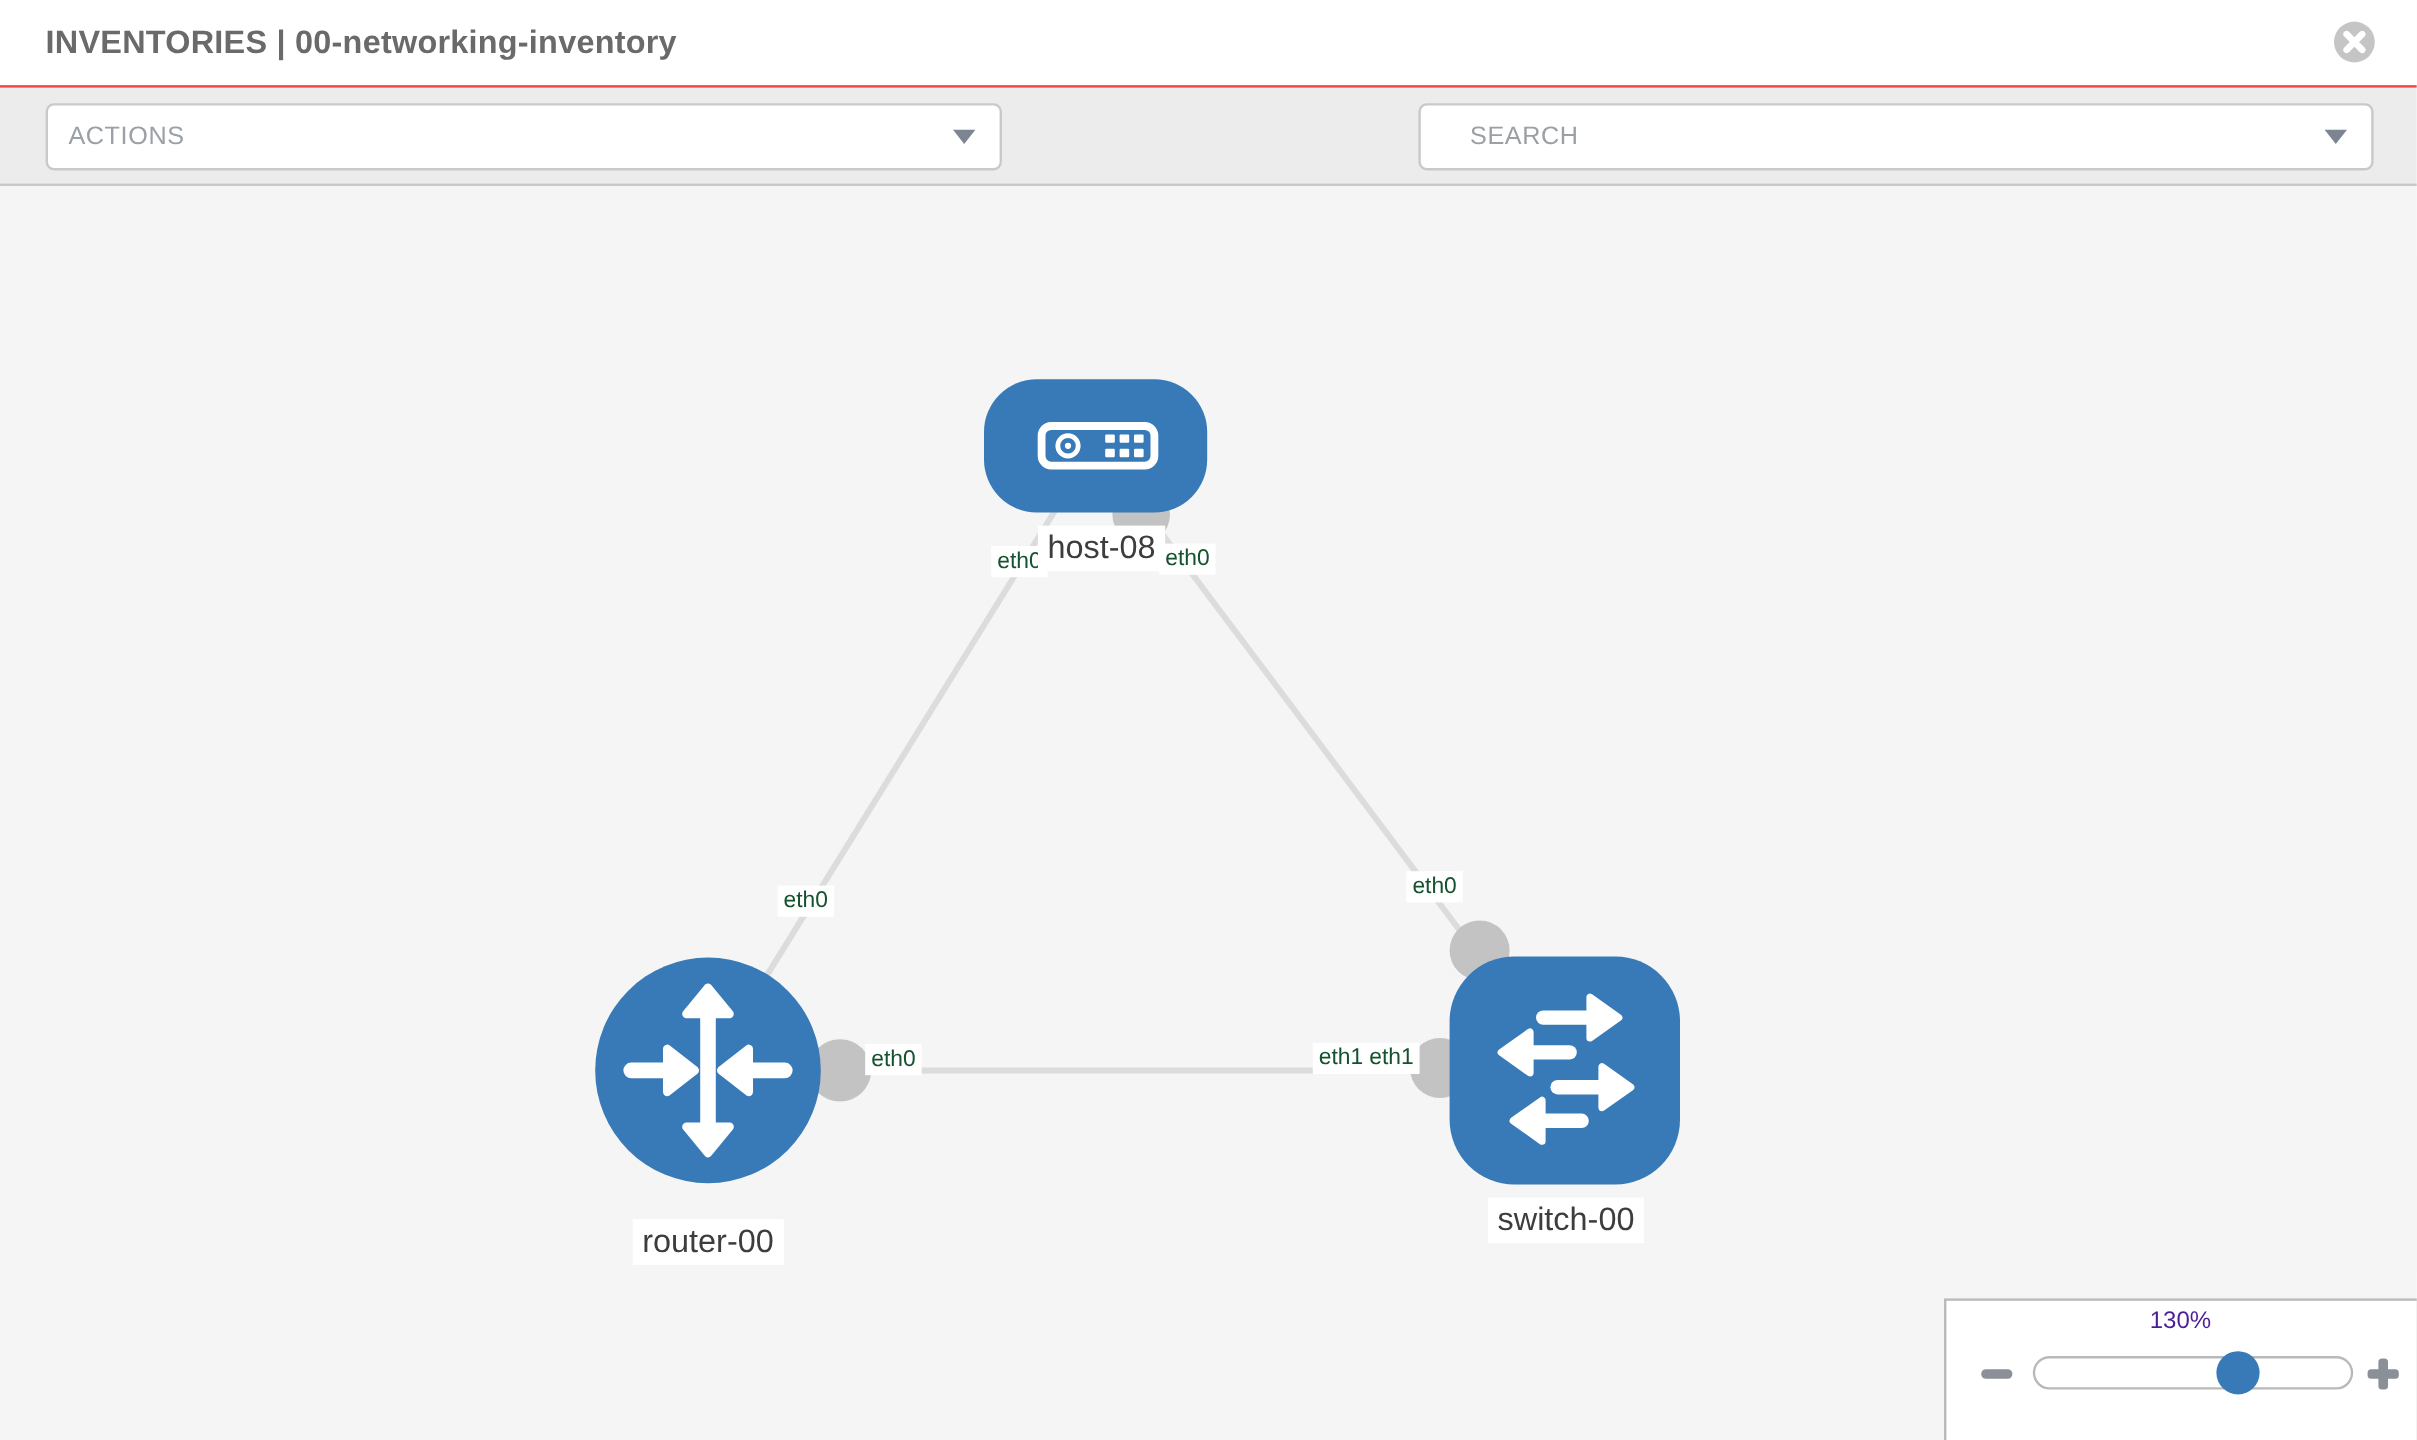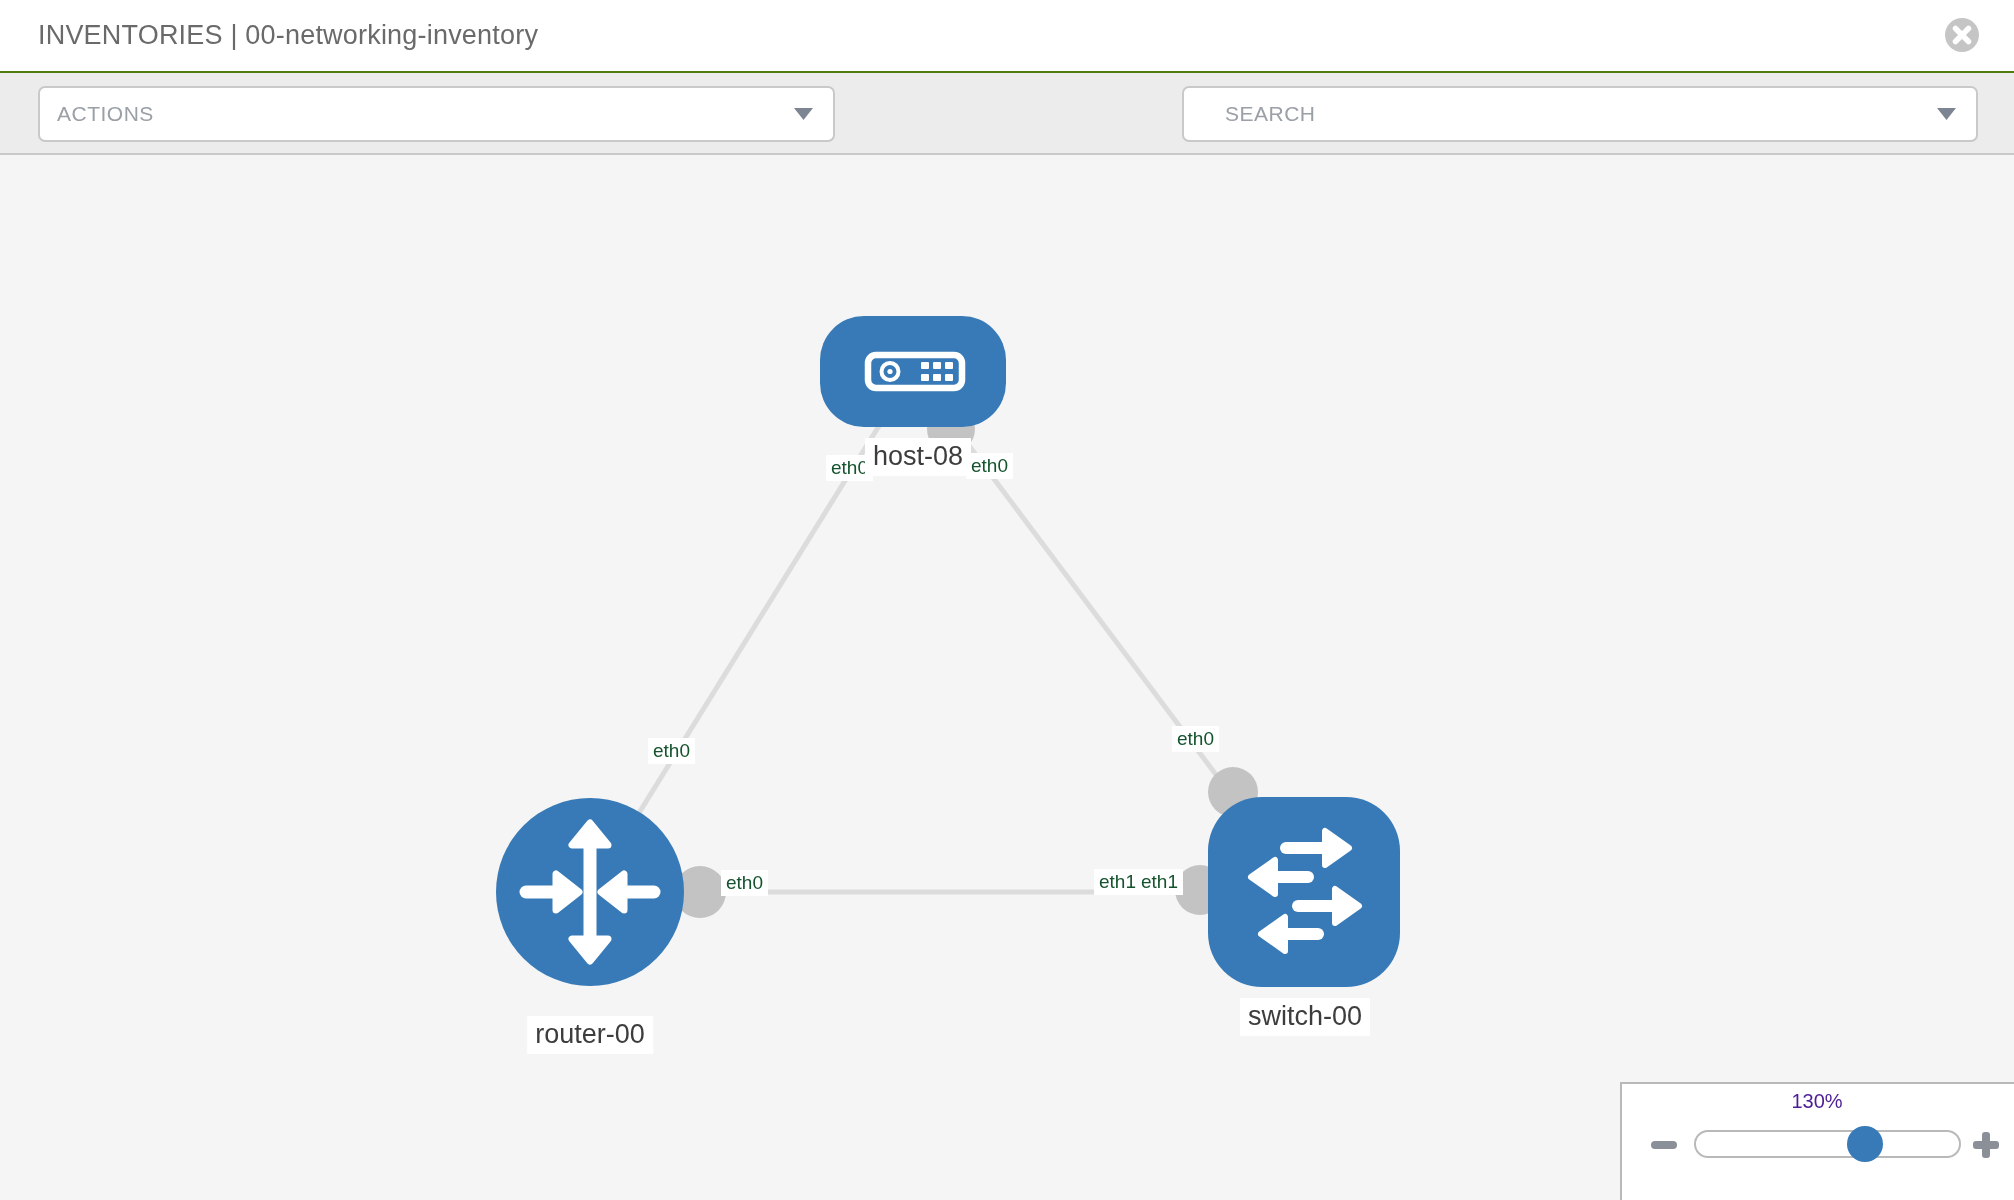--- a/index.html
+++ b/index.html
@@ -4,27 +4,27 @@
 <style>
   html,body{margin:0;padding:0;}
   body{
     position:relative;width:2014px;height:1200px;overflow:hidden;
     background:#ffffff;font-family:"Liberation Sans",sans-serif;
   }
   
   .titlebar{position:absolute;left:0;top:0;width:2014px;height:71px;background:#ffffff;}
   .titlebar h1{
     margin:0;position:absolute;left:38px;top:0;line-height:71px;
-    font-size:27px;font-weight:normal;color:#6a6a6a;letter-spacing:.2px;white-space:nowrap;
+    font-size:27px;font-weight:bold;color:#6a6a6a;letter-spacing:.2px;white-space:nowrap;
   }
   .close-btn{position:absolute;left:1944px;top:17px;width:36px;height:36px;cursor:pointer;}
   
   .toolbar{
     position:absolute;left:0;top:71px;width:2014px;height:80px;background:#ececec;
-    border-top:2px solid #4d7c0f;border-bottom:2px solid #c9c9c9;
+    border-top:2px solid #ef4444;border-bottom:2px solid #c9c9c9;
   }
   .select{
     position:absolute;top:13px;height:56px;box-sizing:border-box;
     background:#fff;border:2px solid #c9c9c9;border-radius:7px;
     display:flex;align-items:center;cursor:pointer;
   }
   .select .sel-label{
     font-size:21px;color:#9aa0a6;letter-spacing:.5px;padding-left:17px;flex:1;
     white-space:nowrap;overflow:hidden;
   }

